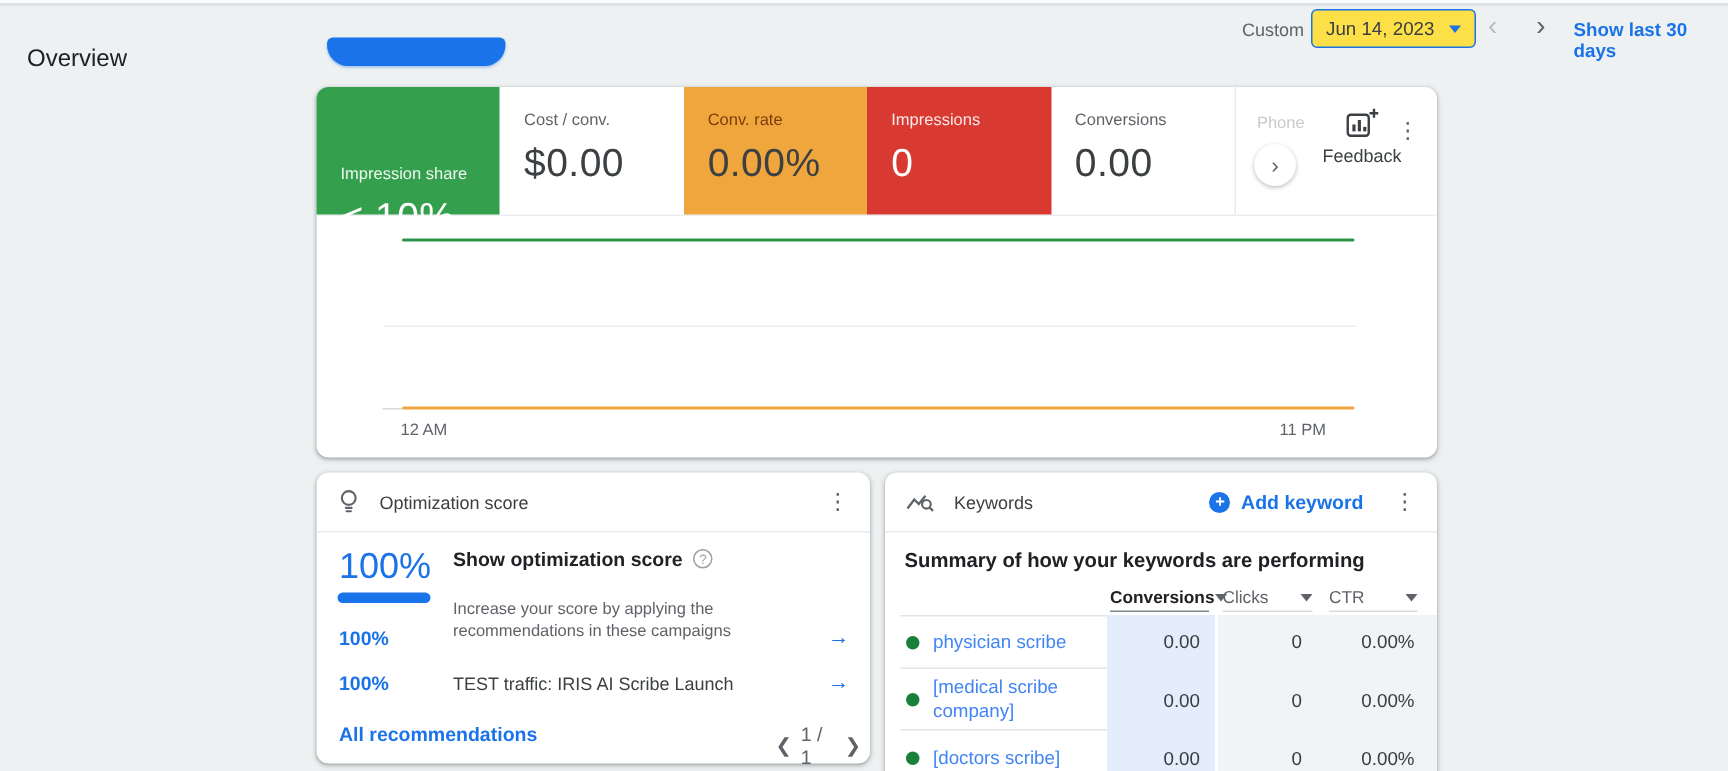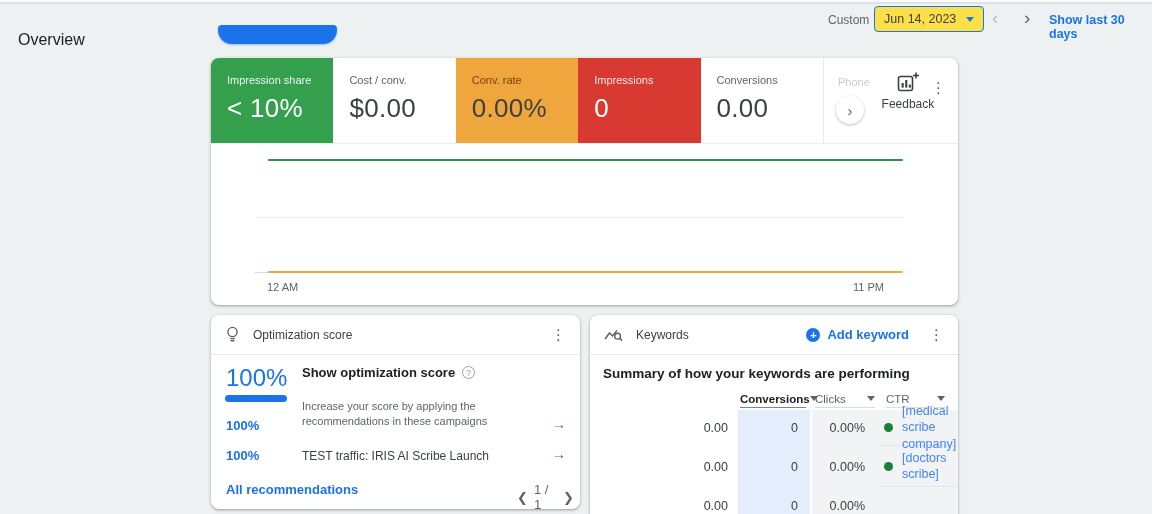--- a/index.html
+++ b/index.html
@@ -43,21 +43,21 @@
   .opt-card { left:211px; top:315px; width:369px; height:194px; }
   .kw-card  { left:590px; top:315px; width:368px; height:210px; overflow:hidden; }
 
   
   .strip { position:absolute; left:0; top:0; width:747px; height:86px; display:flex;
     border-bottom:1px solid #ebeef0; }
   .scorecard { width:122.4px; height:85px; padding:16px 0 0 16px; cursor:pointer; position:relative; }
   .sc-label { font-size:11px; }
   .sc-value { font-size:26px; font-weight:300; margin-top:7px; letter-spacing:.3px; }
   .sc-green { background:#34a04e; border-radius:8px 0 0 0; }
-  .sc-green .sc-label { color:rgba(255,255,255,.92); }
+  .sc-green .sc-label { color:rgba(255,255,255,.92);margin-top:36px; }
   .sc-green .sc-value { color:#fff; }
   .sc-white .sc-label { color:#5f6368; }
   .sc-white .sc-value { color:#3c4043; }
   .sc-orange { background:#efa73d; }
   .sc-orange .sc-label { color:#7c3d0b; }
   .sc-orange .sc-value { color:#3c4043; }
   .sc-red { background:#d83a32; }
   .sc-red .sc-label { color:rgba(255,255,255,.88); }
   .sc-red .sc-value { color:#fff; }
 
@@ -271,20 +271,24 @@
   <div class="colhd colhd-ctr">
     <span class="colhd-lbl">CTR</span>
     <span class="col-caret"></span>
   </div>
 
   <div class="bg-conv"></div>
   <div class="bg-gray"></div>
 
   <div class="kw-grid">
 
+    <div class="kw-cell kw-name-cell first">
+      <span class="kw-dot"></span>
+      <span class="kw-link">physician scribe</span>
+    </div>
     <div class="kw-cell kw-val kw-val-conv">0.00</div>
     <div class="kw-cell kw-val kw-val-clicks">0</div>
     <div class="kw-cell kw-val kw-val-ctr">0.00%</div>
 
     <div class="kw-cell kw-name-cell">
       <span class="kw-dot"></span>
       <span class="kw-link" style="width:88px">[medical scribe company]</span>
     </div>
     <div class="kw-cell kw-val kw-val-conv">0.00</div>
     <div class="kw-cell kw-val kw-val-clicks">0</div>

